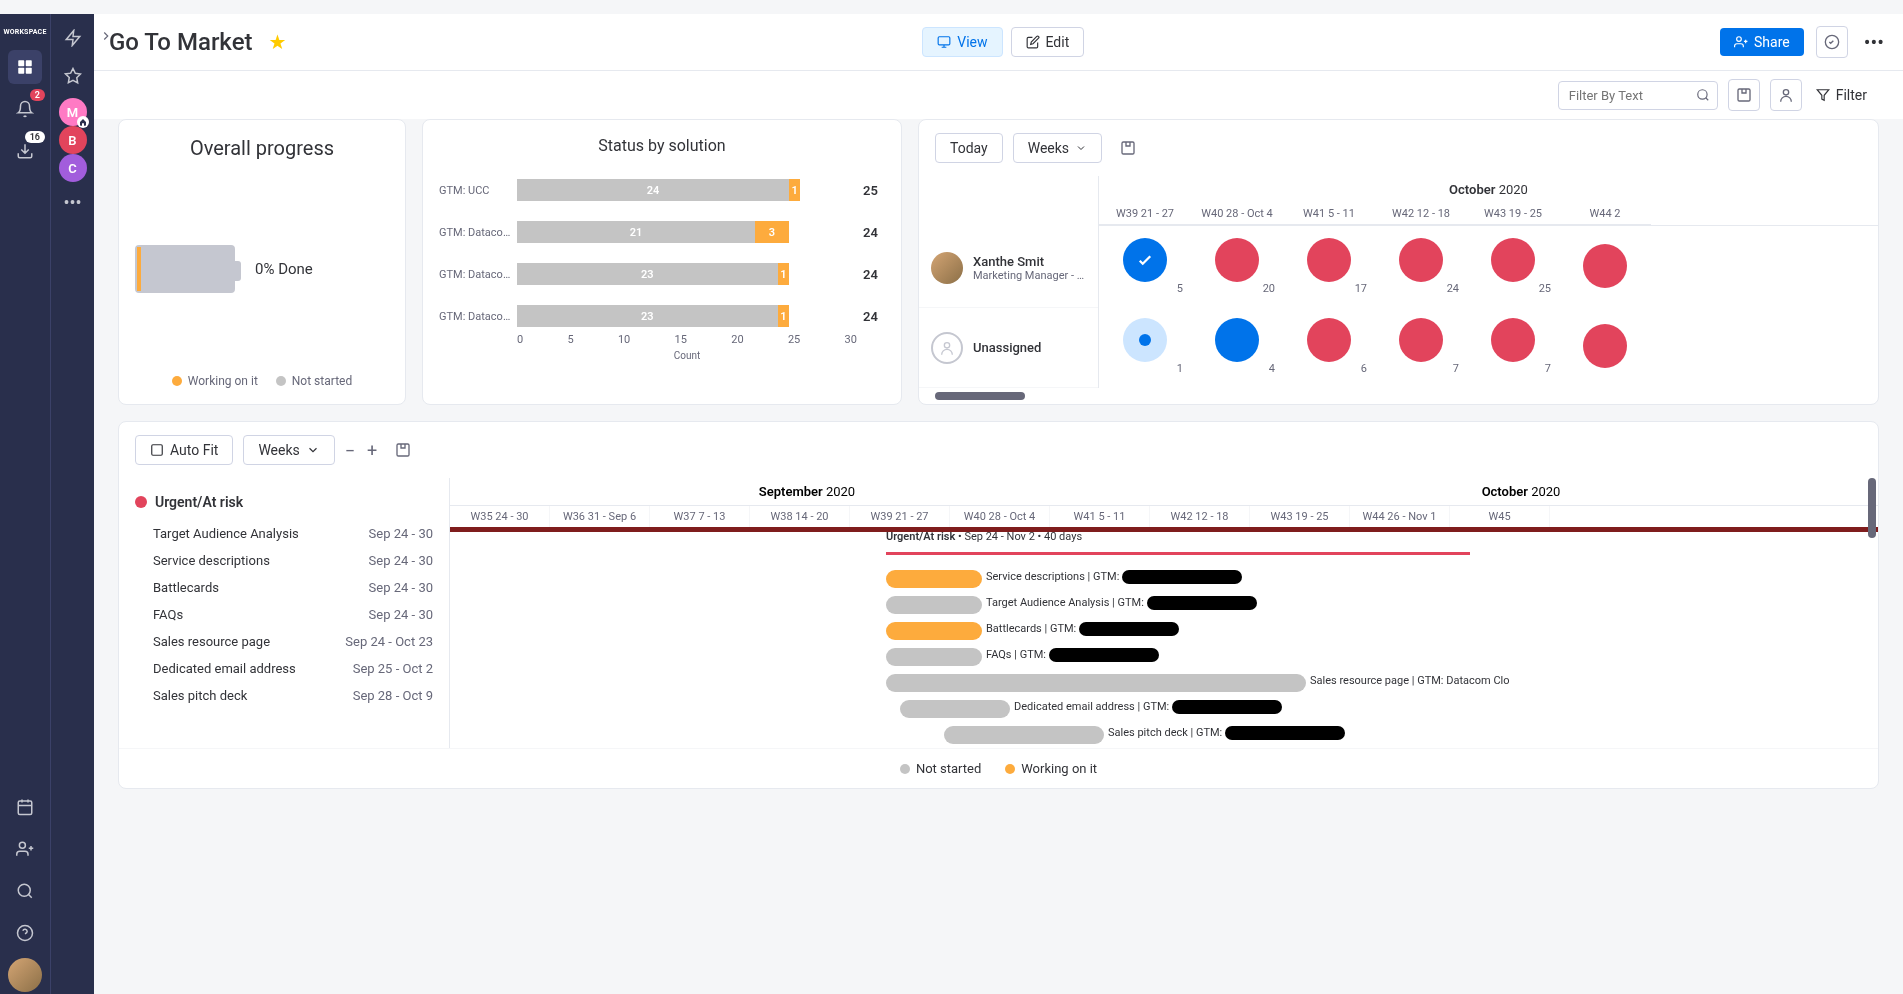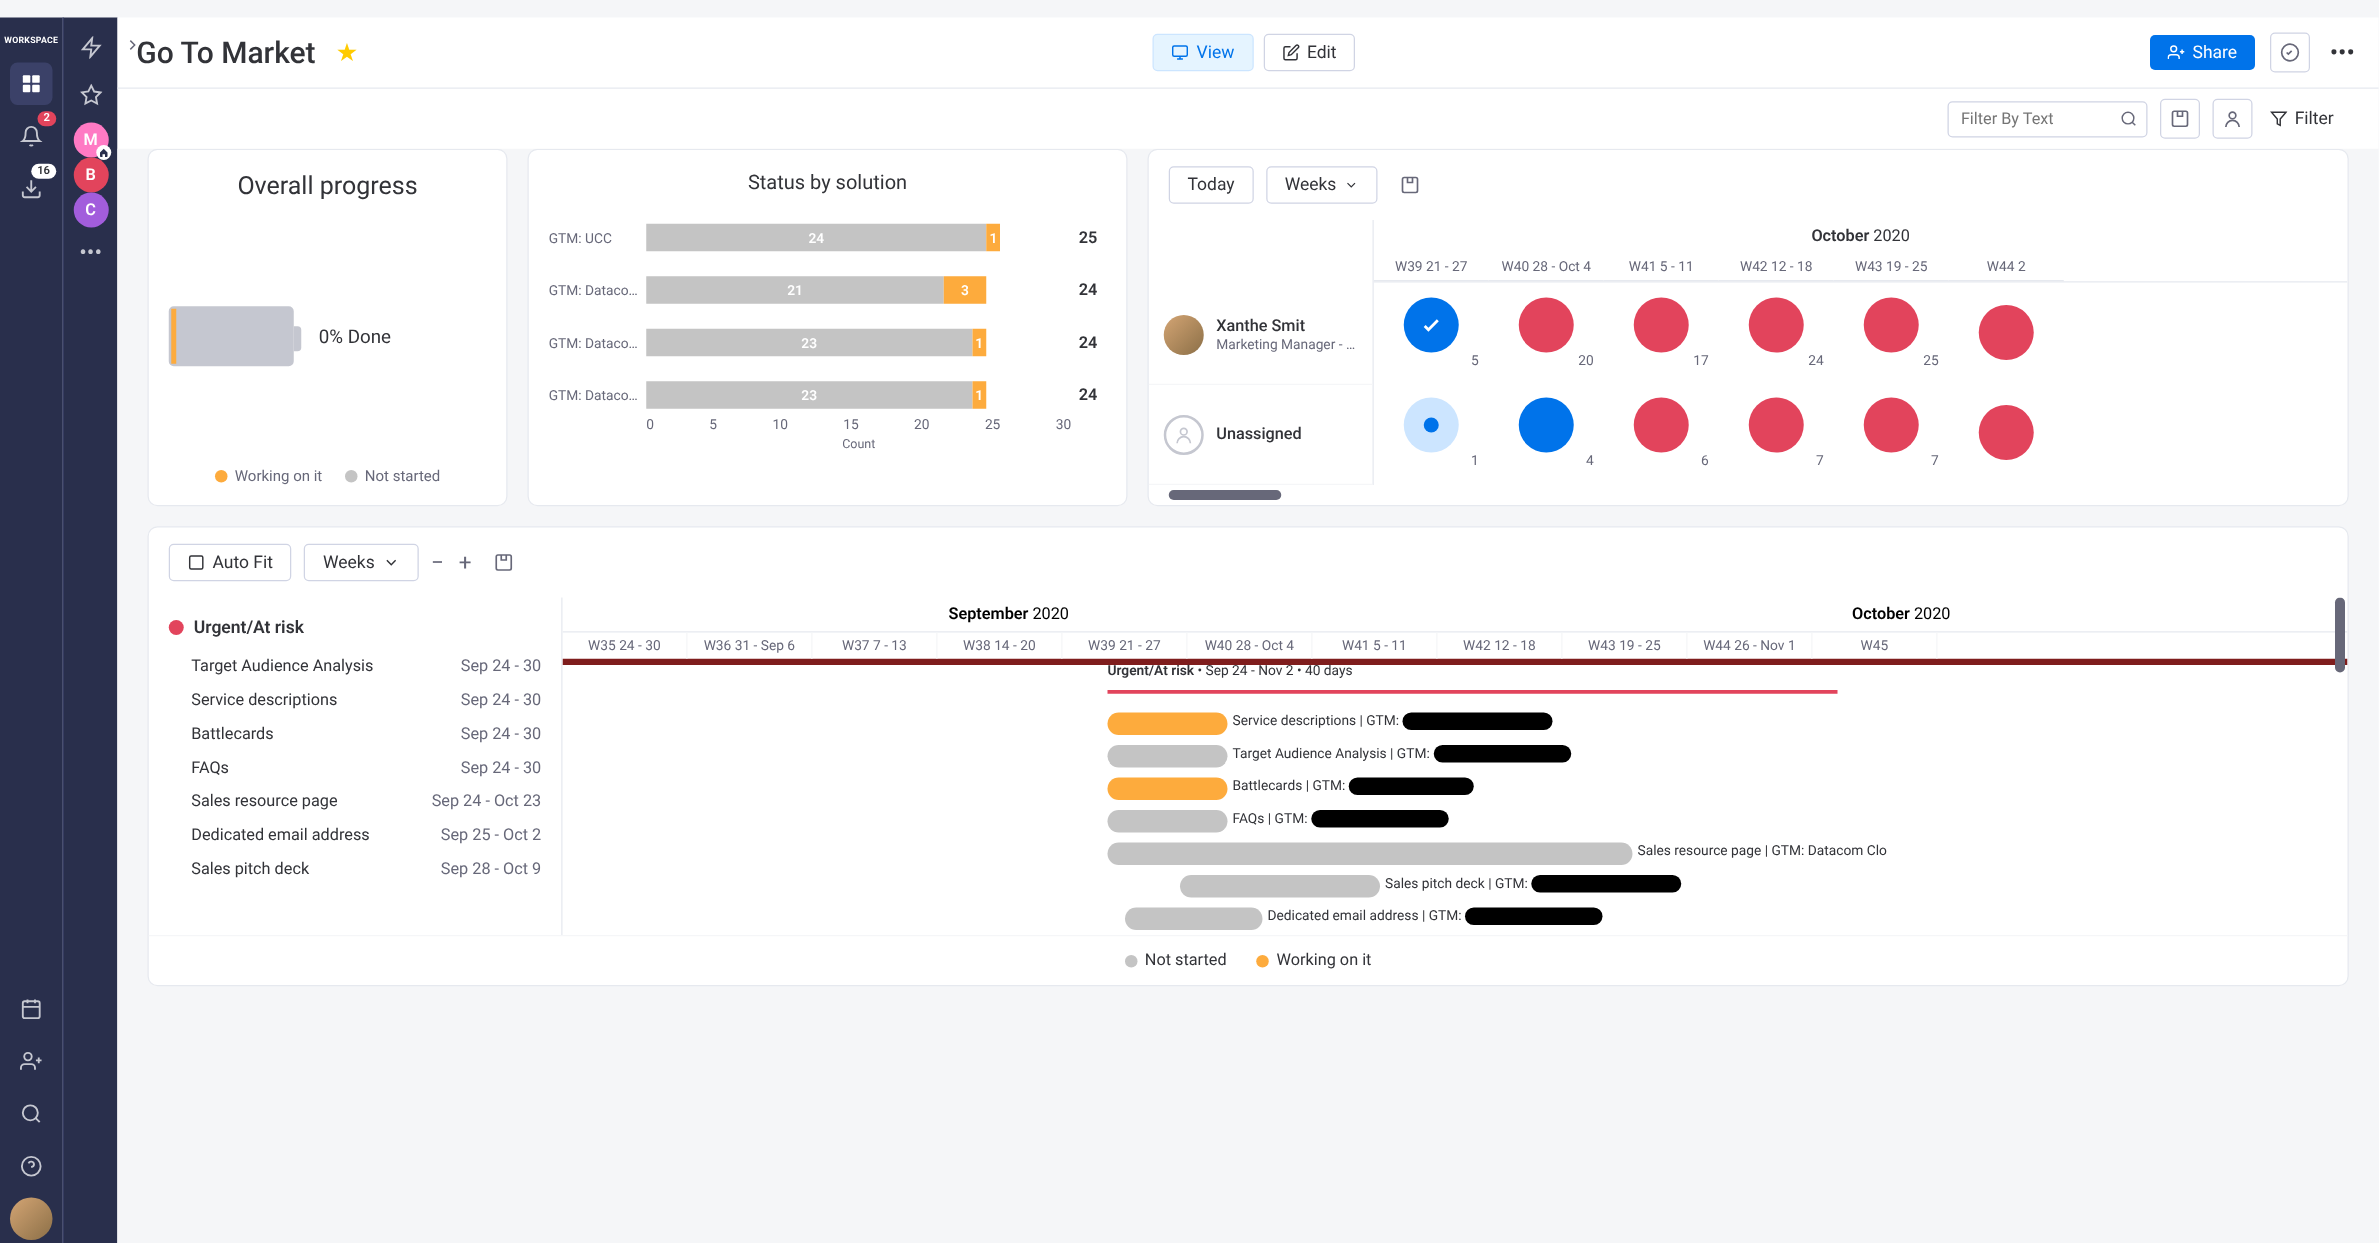--- a/index.html
+++ b/index.html
@@ -574,26 +574,26 @@
                   </div>
                   <div class="g-bar-row">
                     <div class="g-bar" style="left:436px;width:96px;background:#c4c4c4"></div>
                     <div class="g-bar-lbl" style="left:536px">FAQs | GTM: <span class="g-redact" style="width:110px"></span></div>
                   </div>
                   <div class="g-bar-row">
                     <div class="g-bar" style="left:436px;width:420px;background:#c4c4c4"></div>
                     <div class="g-bar-lbl" style="left:860px">Sales resource page | GTM: Datacom Clo </div>
                   </div>
                   <div class="g-bar-row">
+                    <div class="g-bar" style="left:450px;width:110px;background:#c4c4c4"></div>
+                    <div class="g-bar-lbl" style="left:564px">Dedicated email address | GTM: <span class="g-redact" style="width:110px"></span></div>
+                  </div>
+                  <div class="g-bar-row">
                     <div class="g-bar" style="left:494px;width:160px;background:#c4c4c4"></div>
                     <div class="g-bar-lbl" style="left:658px">Sales pitch deck | GTM: <span class="g-redact" style="width:120px"></span></div>
-                  </div>
-                  <div class="g-bar-row">
-                    <div class="g-bar" style="left:450px;width:110px;background:#c4c4c4"></div>
-                    <div class="g-bar-lbl" style="left:564px">Dedicated email address | GTM: <span class="g-redact" style="width:110px"></span></div>
                   </div>
                 </div>
             </div>
           </div>
         </div>
         <div class="g-legend" id="g-legend">
             <div class="lg-item">
               <span class="lg-dot" style="background:#c4c4c4"></span>
               <span>Not started</span>
             </div>

